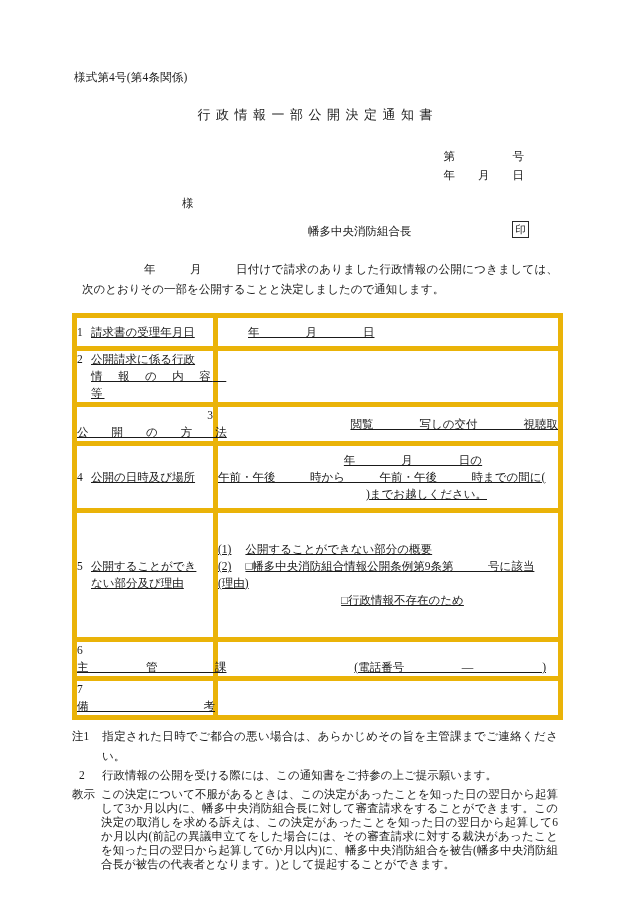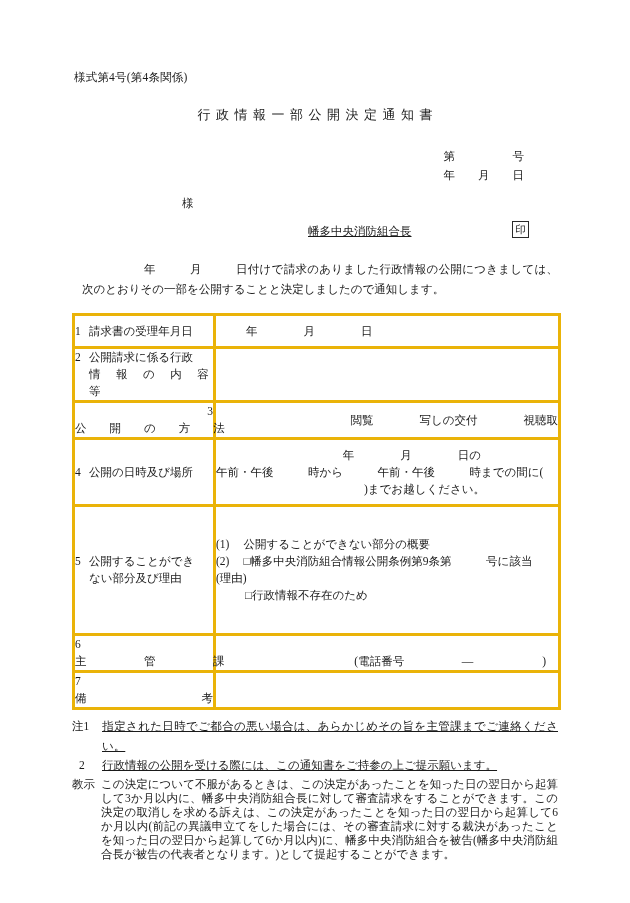--- a/index.html
+++ b/index.html
@@ -62,21 +62,20 @@
     margin: 14px 0 0 0;
     height: 18px;
   }
   .issuer-name {
     position: absolute;
     left: 236px;
     top: 0;
     font-size: 11.5px;
     line-height: 16px;
     white-space: nowrap;
-    text-decoration: underline;
   }
   .seal-box {
     position: absolute;
     left: 440px;
     top: -2px;
     width: 15px;
     height: 15px;
     border: 1px solid #2b2b2b;
     font-size: 10.5px;
     line-height: 15px;
@@ -98,23 +97,24 @@
 
   
   table.form {
     margin-top: 14px;
     width: 486px;
     border-collapse: collapse;
     table-layout: fixed;
     font-size: 11.5px;
   }
   table.form td {
-    border: 3px solid #eab308;
+    border: 5px solid #eab308;
     vertical-align: middle;
     padding: 0;
+    text-decoration: underline;
   }
   td.label {
     width: 141px;
     padding: 5px 6px 5px 8px;
     line-height: 17px;
   }
   td.value {
     padding: 5px 8px 5px 10px;
     line-height: 17px;
   }
@@ -134,35 +134,34 @@
   .row-h7 { height: 36px; }
 
   .c4-line1 { display: block; padding-left: 50px; white-space: pre; text-align: center; }
   .c4-line2 { display: block; white-space: pre; }
   .c4-line3 { display: block; padding-left: 148px; white-space: pre; }
 
   .c5-item { display: block; white-space: pre; }
   .c5-gap-a { height: 20px; }
   .c5-gap-b { height: 21px; }
   .c5-sub { display: block; white-space: pre; }
-  .c5-box { display: block; padding-left: 29px; white-space: pre; }
+  .c5-box { display: block; padding-left: 29px; white-space: pre; text-align: center; }
 
   .c6-tel {
     display: block;
     text-align: right;
     padding: 10px 12px 0 0;
     white-space: pre;
   }
 
   
   .notes {
     margin-top: 7px;
     font-size: 11.5px;
     line-height: 19.5px;
-    text-decoration: underline;
   }
   .note-row { display: block; text-align: justify; }
   .note-1 { text-indent: 0; padding-left: 30px; }
   .note-1 > .note-head { margin-left: -30px; display: inline-block; width: 30px; }
   .note-2 { padding-left: 30px; }
   .note-2 > .note-head { margin-left: -23px; display: inline-block; width: 23px; }
 
   .teaching {
     margin-top: 1px;
     font-size: 11.5px;

